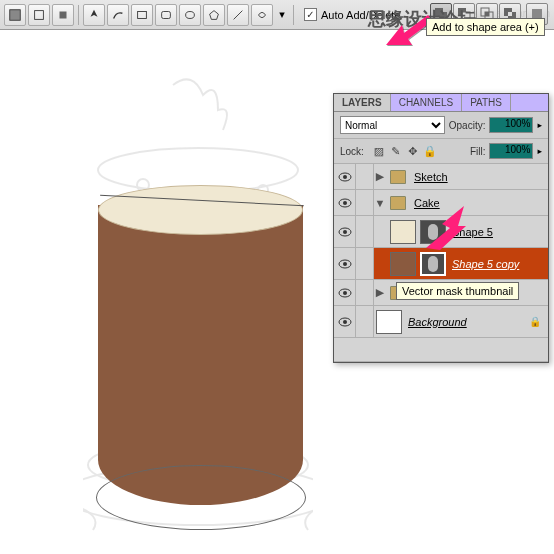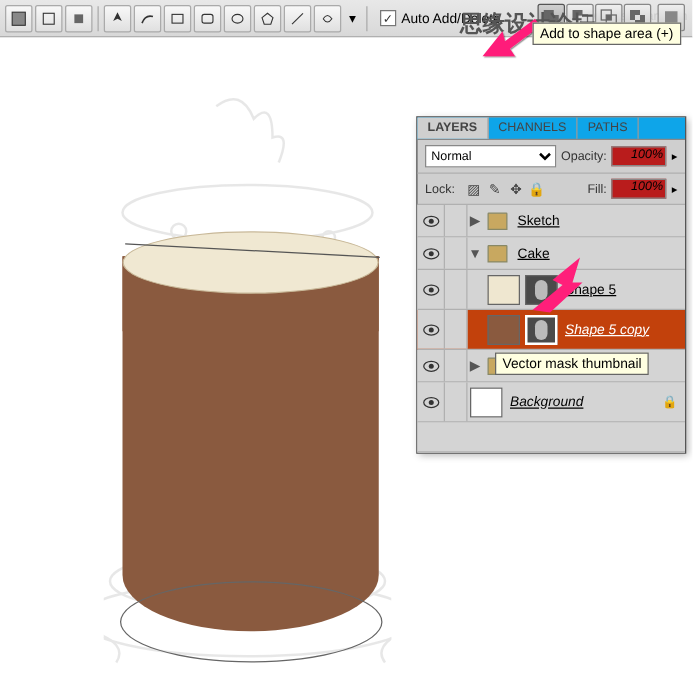--- a/index.html
+++ b/index.html
@@ -38,27 +38,27 @@
   .arrow1 { position: absolute; top: 15px; left: 384px; z-index: 55; }
   .arrow2 { position: absolute; top: 204px; left: 420px; z-index: 70; }
   
   
   .pathfinder { position: absolute; top: 3px; left: 430px; display: flex; gap: 1px; z-index: 40; }
   .pf-btn { width: 22px; height: 22px; border: 1px solid #888; background: linear-gradient(#eee,#ccc); border-radius: 2px; display:flex;align-items:center;justify-content:center; }
   .pf-btn.active { background: linear-gradient(#d0d0d0,#aaa); border-color: #555; }
   
   
   .panel { position: absolute; top: 93px; left: 333px; width: 216px; background: #cfcfcf; border: 1px solid #555; box-shadow: 2px 2px 6px rgba(0,0,0,0.3); z-index: 50; }
-  .panel-tabs { display: flex; background: #0ea5e9; border-bottom: 1px solid #888; }
+  .panel-tabs { display: flex; background: #c4b5fd; border-bottom: 1px solid #888; }
   .panel-tab { padding: 3px 8px; font-size: 10px; color: #444; cursor: pointer; border-right: 1px solid #999; }
   .panel-tab.active { background: #cfcfcf; font-weight: bold; }
   .panel-row { display: flex; align-items: center; padding: 4px 6px; gap: 4px; border-bottom: 1px solid #b0b0b0; }
   .panel-row select { flex: 1; font-size: 10px; height: 18px; border: 1px solid #888; background: #fff; }
   .panel-label { font-size: 10px; color: #333; }
-  .pct-input { width: 44px; height: 16px; border: 1px solid #888; background: #b91c1c; font-size: 10px; text-align: right; padding-right: 2px; font-style: italic; }
+  .pct-input { width: 44px; height: 16px; border: 1px solid #888; background: #0f766e; font-size: 10px; text-align: right; padding-right: 2px; }
   .lock-icons { display: flex; gap: 3px; margin-left: 4px; }
   .lock-ico { width: 14px; height: 14px; display:flex;align-items:center;justify-content:center; font-size: 11px; color: #444; }
   
   .layer-list { background: #d4d4d4; }
   .layer-row { display: flex; align-items: center; height: 32px; border-bottom: 1px solid #b0b0b0; background: #d4d4d4; }
   .layer-row.selected { background: #c2410c; color: #fff; }
   .eye-col { width: 22px; height: 100%; border-right: 1px solid #b0b0b0; display:flex;align-items:center;justify-content:center; }
   .eye { width: 14px; height: 10px; }
   .link-col { width: 18px; border-right: 1px solid #b0b0b0; height: 100%; }
   .twisty { width: 12px; text-align: center; color: #555; }

